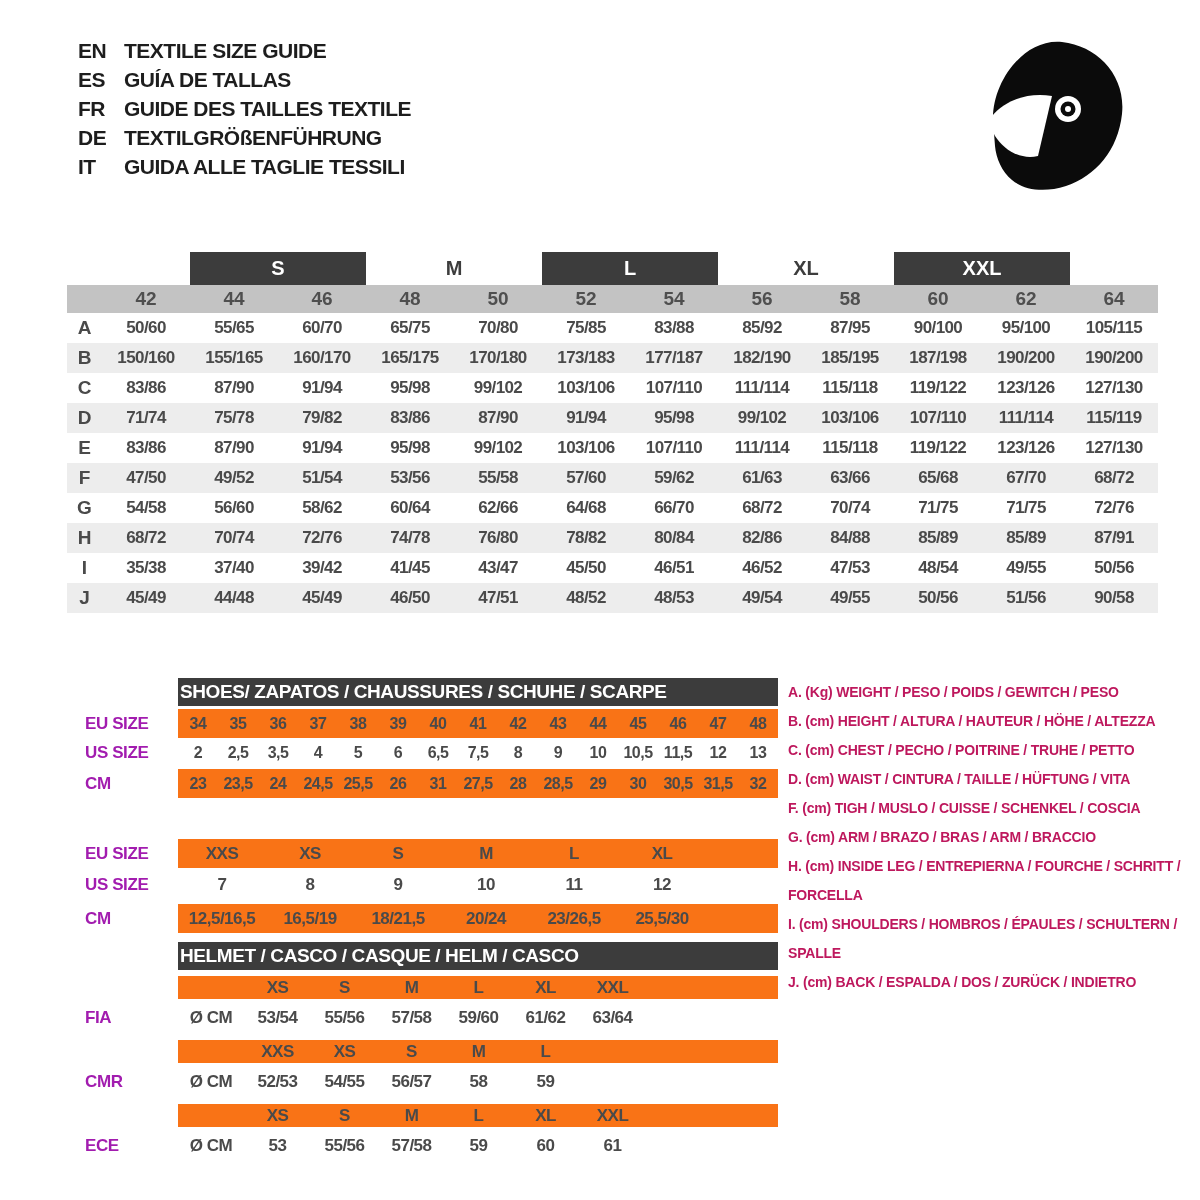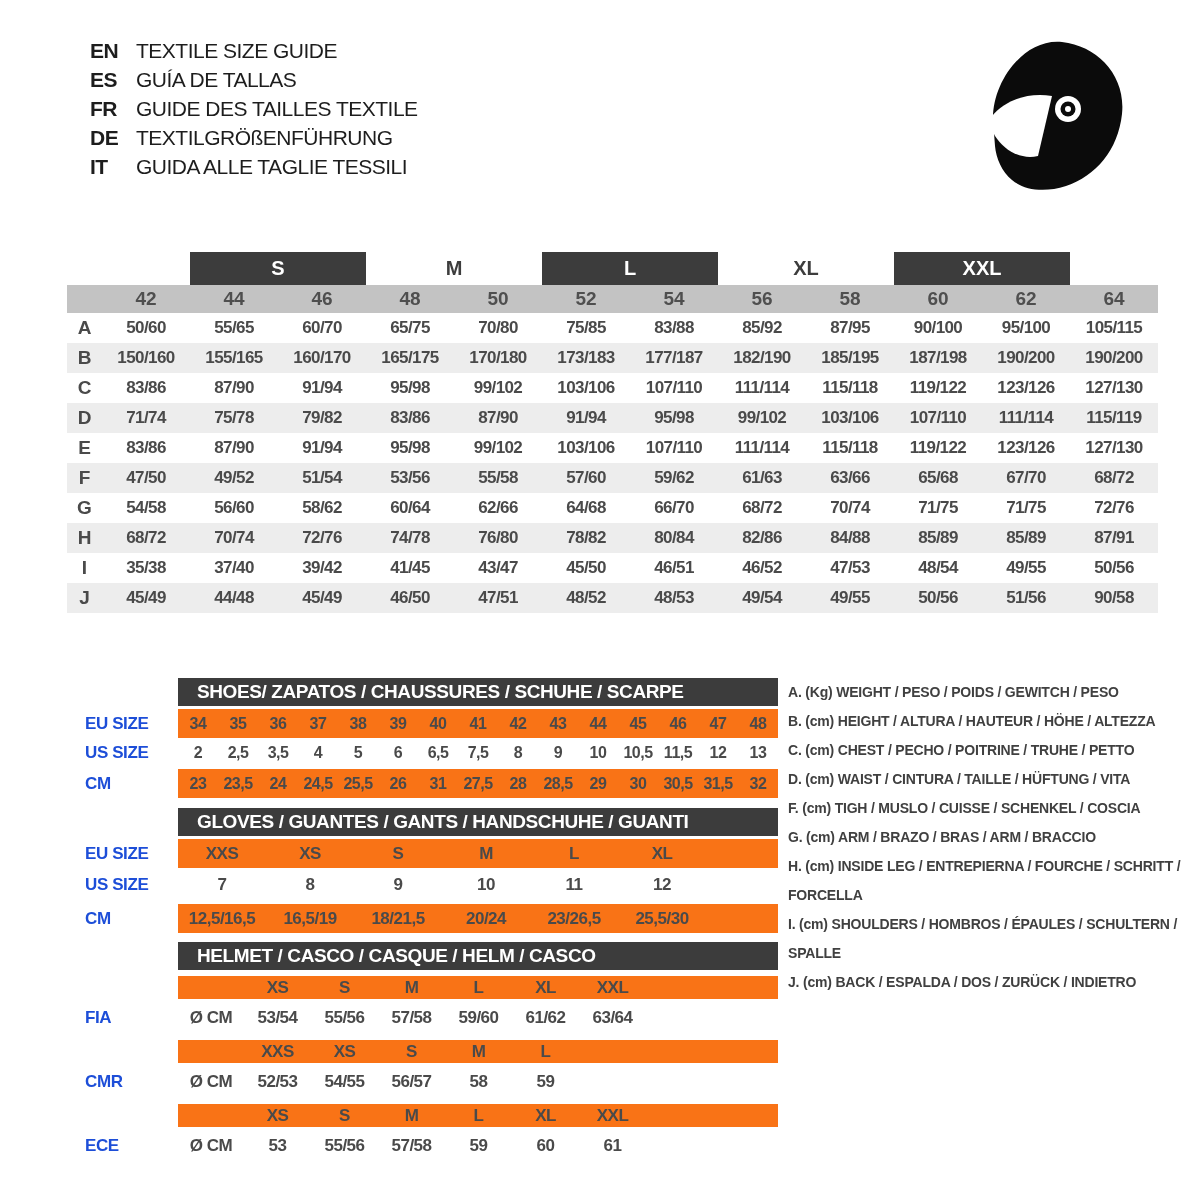--- a/index.html
+++ b/index.html
@@ -2,22 +2,22 @@
 <html><head>
 <meta charset="utf-8">
 <style>
   html,body{margin:0;padding:0;background:#ffffff;}
   body{width:1200px;height:1200px;font-family:"Liberation Sans",sans-serif;}
   .canvas{position:relative;width:1200px;height:1200px;background:#ffffff;overflow:hidden;}
 
   
   .titles{position:absolute;left:78px;top:36px;}
   .title-line{display:flex;height:29px;align-items:center;}
-  .tl-code{width:46px;font-weight:bold;font-size:21px;color:#1d1d1d;letter-spacing:-0.5px;margin-left:12px;}
-  .tl-text{font-weight:normal;font-size:21px;color:#1d1d1d;letter-spacing:-0.5px;white-space:nowrap;}
+  .tl-code{width:46px;font-weight:bold;font-size:21px;color:#1d1d1d;letter-spacing:-0.5px;}
+  .tl-text{font-weight:bold;font-size:21px;color:#1d1d1d;letter-spacing:-0.5px;white-space:nowrap;}
 
   
   .helmet-icon{position:absolute;left:980px;top:38px;width:158px;height:160px;}
 
   
   .main-table{position:absolute;left:67px;top:252px;width:1091px;}
   .mgrid{display:grid;grid-template-columns:35px repeat(12,88px);}
   .mhead{height:33px;}
   .mh-block{background:#3c3c3c;color:#ffffff;font-weight:bold;font-size:20px;
             display:flex;align-items:center;justify-content:center;}
@@ -30,46 +30,46 @@
   .mrow.shaded{background:#ededed;}
   .mlabel{font-weight:bold;font-size:19px;color:#4a4a4a;}
   .mval{font-weight:bold;font-size:17px;color:#4a4a4a;letter-spacing:-0.6px;}
 
   
   .section{position:absolute;left:85px;width:693px;}
   .sec-shoes{top:678px;}
   .sec-gloves{top:808px;}
   .sec-helmet{top:942px;}
   .srow{display:flex;}
-  .slabel{width:93px;font-weight:bold;font-size:17px;color:#1d4ed8;
+  .slabel{width:93px;font-weight:bold;font-size:17px;color:#a21caf;
           display:flex;align-items:center;letter-spacing:-0.4px;}
   .bar-row{margin-bottom:2px;}
   .sbar{width:600px;height:28px;background:#3c3c3c;color:#ffffff;font-weight:bold;
-        font-size:19px;display:flex;align-items:center;padding-left:19px;
+        font-size:19px;display:flex;align-items:center;padding-left:2px;
         box-sizing:border-box;letter-spacing:-0.4px;white-space:nowrap;}
   .sdata{width:600px;display:grid;}
   .shoe-cols{grid-template-columns:repeat(15,40px);}
   .glove-cols{grid-template-columns:repeat(6,88px);}
   .hcols{grid-template-columns:66px repeat(6,67px);}
   .shaded-band{background:#f97316;}
   .scell{display:flex;align-items:center;justify-content:center;font-weight:bold;
          font-size:16px;color:#4a4a4a;letter-spacing:-0.5px;white-space:nowrap;}
   .sec-shoes .srow,.sec-gloves .srow{height:29px;}
   #shoes-rows .srow:nth-child(3){margin-top:2px;}
   #gloves-rows .srow:nth-child(2){height:33px;}
   #gloves-rows .srow:nth-child(3){margin-top:3px;}
   #helmet-rows .srow.hband{height:23px;}
   #helmet-rows .srow.hval{height:38px;}
   #helmet-rows .srow:nth-child(1){margin-top:6px;}
   #helmet-rows .srow:nth-child(3),#helmet-rows .srow:nth-child(5){margin-top:3px;}
   .glove-cols .scell,.hcols .scell{font-size:17px;}
 
   
   .legend{position:absolute;left:788px;top:678px;width:410px;}
-  .legend-item{font-weight:bold;font-size:14px;color:#404040;line-height:29px;
+  .legend-item{font-weight:bold;font-size:14px;color:#be185d;line-height:29px;
                letter-spacing:-0.2px;}
 </style>
 </head>
 <body>
 
 <div class="canvas">
 
   <div class="titles" id="titles">
       <div class="title-line">
         <span class="tl-code">EN</span>
@@ -345,21 +345,20 @@
             <div class="scell">31,5</div>
             <div class="scell">32</div>
           </div>
         </div>
       </div>
   </div>
 
   <div class="section sec-gloves">
     <div class="srow bar-row">
       <div class="slabel"></div>
-      <div class="sbar">GLOVES / GUANTES / GANTS / HANDSCHUHE / GUANTI</div>
     </div>
     <div id="gloves-rows">
         <div class="srow">
           <div class="slabel">EU SIZE</div>
           <div class="sdata glove-cols shaded-band">
             <div class="scell">XXS</div>
             <div class="scell">XS</div>
             <div class="scell">S</div>
             <div class="scell">M</div>
             <div class="scell">L</div>

